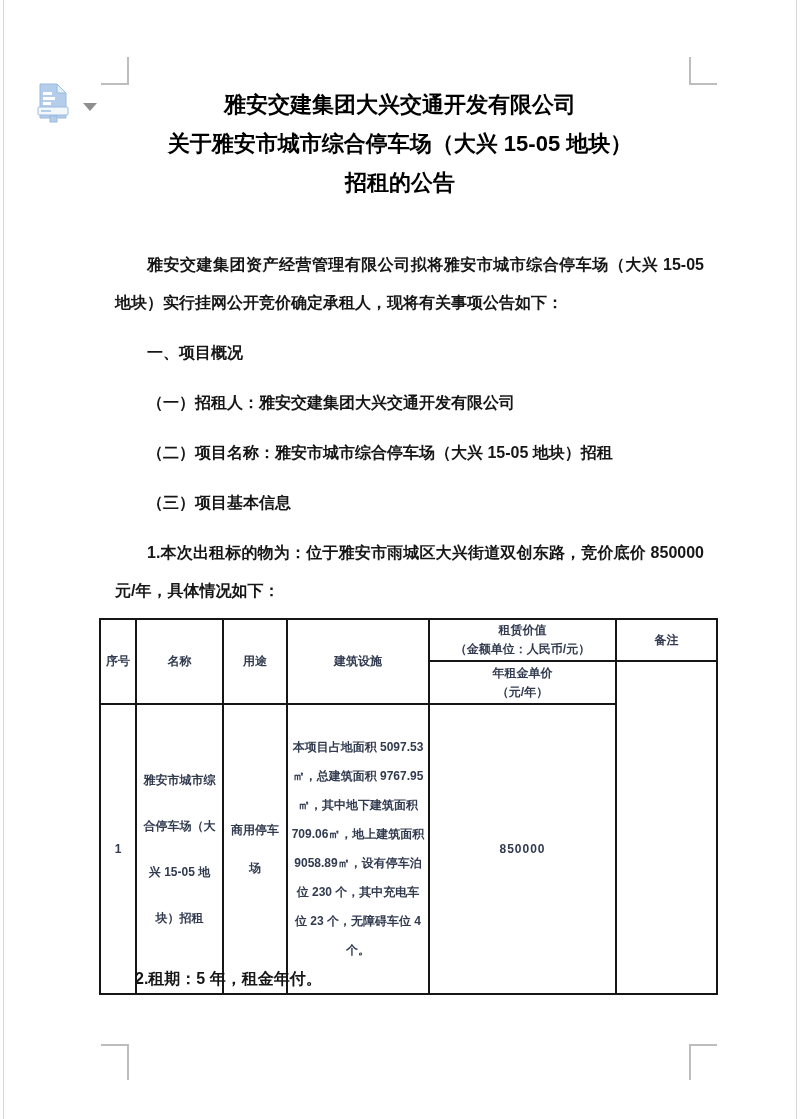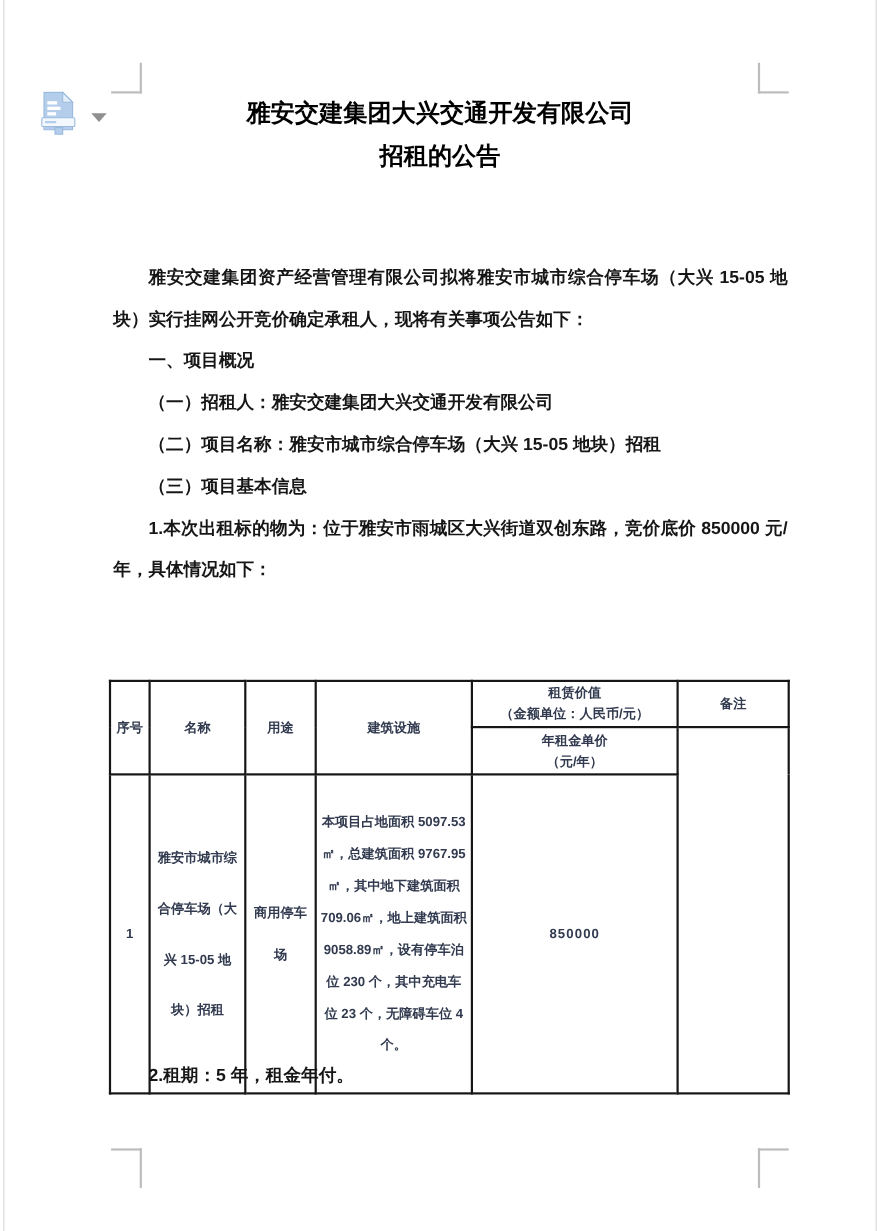--- a/index.html
+++ b/index.html
@@ -22,25 +22,25 @@
 
   .doc-icon{position:absolute;left:37px;top:83px;width:33px;height:44px;cursor:pointer;}
   .dropdown-arrow{
     position:absolute;left:83px;top:103px;width:0;height:0;cursor:pointer;
     border-left:7px solid transparent;border-right:7px solid transparent;
     border-top:8px solid #8f8f8f;
   }
 
   .title{
     position:absolute;left:94px;top:85px;width:612px;
-    text-align:center;font-weight:bold;font-size:22px;line-height:39px;color:#000;font-family:Liberation Mono, monospace;
+    text-align:center;font-weight:bold;font-size:22px;line-height:39px;color:#000;
   }
   .bodytext{position:absolute;left:103px;top:234px;width:613px;}
   .bodytext p{
-    margin:0;font-size:16px;font-weight:600;line-height:38px;
+    margin:12px;font-size:16px;font-weight:600;line-height:38px;
     text-indent:2em;text-align:justify;color:#161616;
   }
 
   table.project{
     position:absolute;left:99px;top:618px;width:617px;
     border-collapse:collapse;table-layout:fixed;
     font-size:12px;color:#313a4f;
   }
   table.project td{
     border:2px solid #161616;padding:0 3px;
@@ -75,20 +75,21 @@
       <rect x="6" y="19" width="8" height="3" fill="#ffffff"></rect>
       <rect x="1" y="24" width="30" height="8" rx="1" fill="#f3f8fd" stroke="#9cbade" stroke-width="1"></rect>
       <rect x="4" y="27" width="10" height="2" fill="#b3cdeb"></rect>
       <rect x="13" y="33" width="7" height="6" fill="#b3cdeb" stroke="#9cbade" stroke-width="1"></rect>
     </svg>
   </div>
   <div class="dropdown-arrow"></div>
 
   <div class="title">
     <div>雅安交建集团大兴交通开发有限公司</div>
+    <div>关于雅安市城市综合停车场（大兴 15-05 地块）</div>
     <div>招租的公告</div>
   </div>
 
   <div class="bodytext">
     <p>雅安交建集团资产经营管理有限公司拟将雅安市城市综合停车场（大兴 15-05 地块）实行挂网公开竞价确定承租人，现将有关事项公告如下：</p>
     <p>一、项目概况</p>
     <p>（一）招租人：雅安交建集团大兴交通开发有限公司</p>
     <p>（二）项目名称：雅安市城市综合停车场（大兴 15-05 地块）招租</p>
     <p>（三）项目基本信息</p>
     <p>1.本次出租标的物为：位于雅安市雨城区大兴街道双创东路，竞价底价 850000 元/年，具体情况如下：</p>

